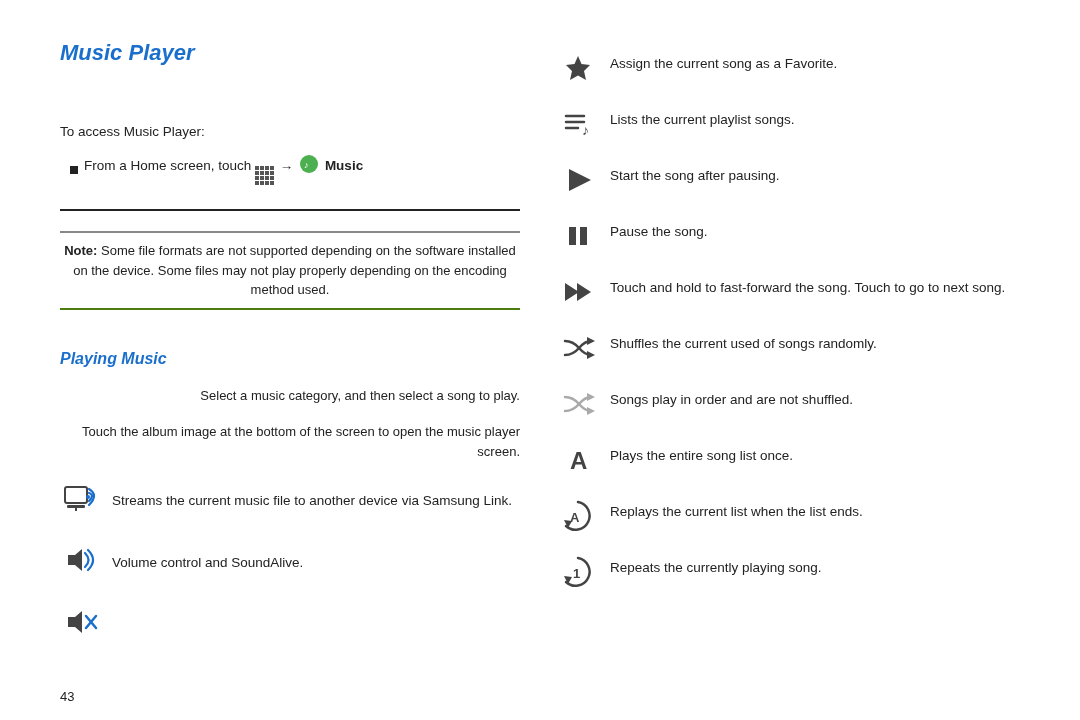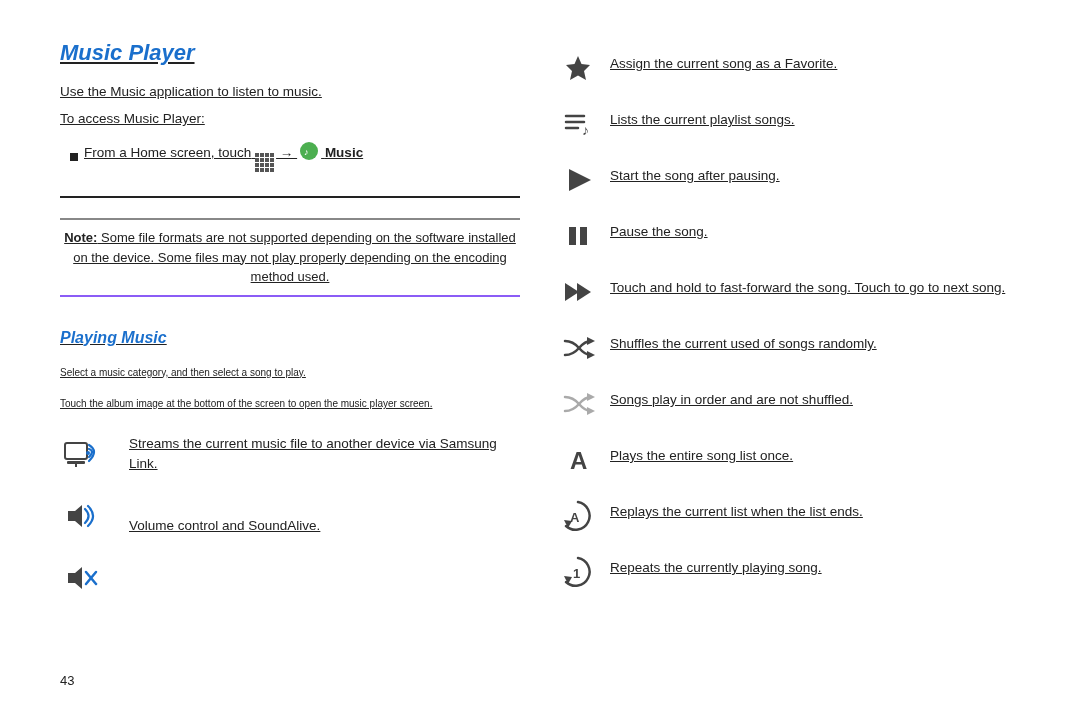--- a/index.html
+++ b/index.html
@@ -12,21 +12,20 @@
       height: 720px;
       overflow: hidden;
       position: relative;
     }
     .page {
       display: flex;
       flex-direction: row;
       padding: 40px 60px 40px 60px;
       gap: 40px;
       height: 100%;
-      text-decoration: underline;
     }
     .left-col {
       flex: 1;
       display: flex;
       flex-direction: column;
       gap: 10px;
     }
     .right-col {
       flex: 1;
       display: flex;
@@ -41,20 +40,21 @@
       font-style: italic;
       margin-bottom: 8px;
     }
     .intro-text {
       font-size: 13.5px;
       margin-bottom: 2px;
     }
     .access-text {
       font-size: 13.5px;
       margin-bottom: 6px;
+      margin-top: 40px;
     }
     .bullet-item {
       display: flex;
       align-items: center;
       gap: 6px;
       font-size: 13.5px;
       margin-left: 10px;
       margin-bottom: 8px;
       text-align: center;
     }
@@ -95,50 +95,51 @@
       width: 12px;
       height: 12px;
     }
     .divider {
       border: none;
       border-top: 2px solid #222;
       margin: 6px 0;
     }
     .note-box {
       border-top: 2px solid #888;
-      border-bottom: 2px solid #8b5cf6;
+      border-bottom: 2px solid #4d7c0f;
       padding: 8px 4px;
       font-size: 13px;
       line-height: 1.5;
       text-align: center;
       margin: 4px 0 10px 0;
     }
     .note-bold {
       font-weight: bold;
     }
     .section-title {
       color: #1a6fcc;
       font-size: 16px;
       font-weight: bold;
       font-style: italic;
-      margin: 12px 0 8px 0;
+      margin: 20px 0 8px 0;
     }
     .body-text {
-      font-size: 10px;
+      font-size: 13px;
       line-height: 1.55;
       margin-bottom: 6px;
+      text-align: right;
     }
     .controls-label {
       font-size: 13.5px;
       margin-bottom: 10px;
     }
     .control-row {
       display: flex;
-      align-items: flex-end;
-      gap: 29px;
+      align-items: center;
+      gap: 12px;
       margin-bottom: 12px;
     }
     .ctrl-icon {
       width: 40px;
       height: 40px;
       flex-shrink: 0;
       display: flex;
       align-items: center;
       justify-content: center;
     }
@@ -161,33 +162,32 @@
       align-items: center;
       justify-content: center;
     }
     .right-text {
       font-size: 13.5px;
       line-height: 1.55;
       padding-top: 4px;
     }
     .page-number {
       position: absolute;
-      bottom: 32px;
+      bottom: 16px;
       left: 60px;
       font-size: 13px;
     }
   </style>
 </head>
 <body>
 
 <div class="page">
 
   <div class="left-col">
     <div class="page-title">Music Player</div>
-    <p class="intro-text">Use the Music application to listen to music.</p>
     <p class="access-text">To access Music Player:</p>
 
     <div class="bullet-item">
       <span class="bullet-square"></span>
       <span>
         <span>From a Home screen, touch</span>
         
         <span class="grid-icon">
           <span class="grid-dot"></span>
             <span class="grid-dot"></span>

